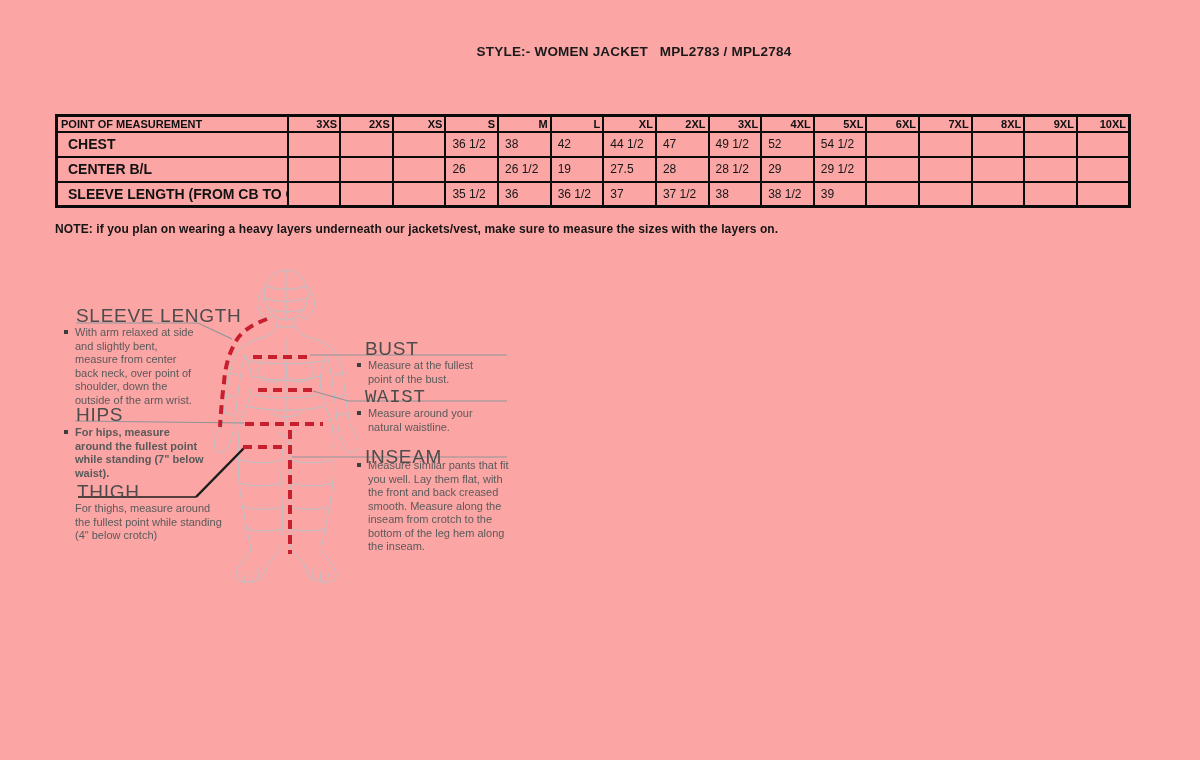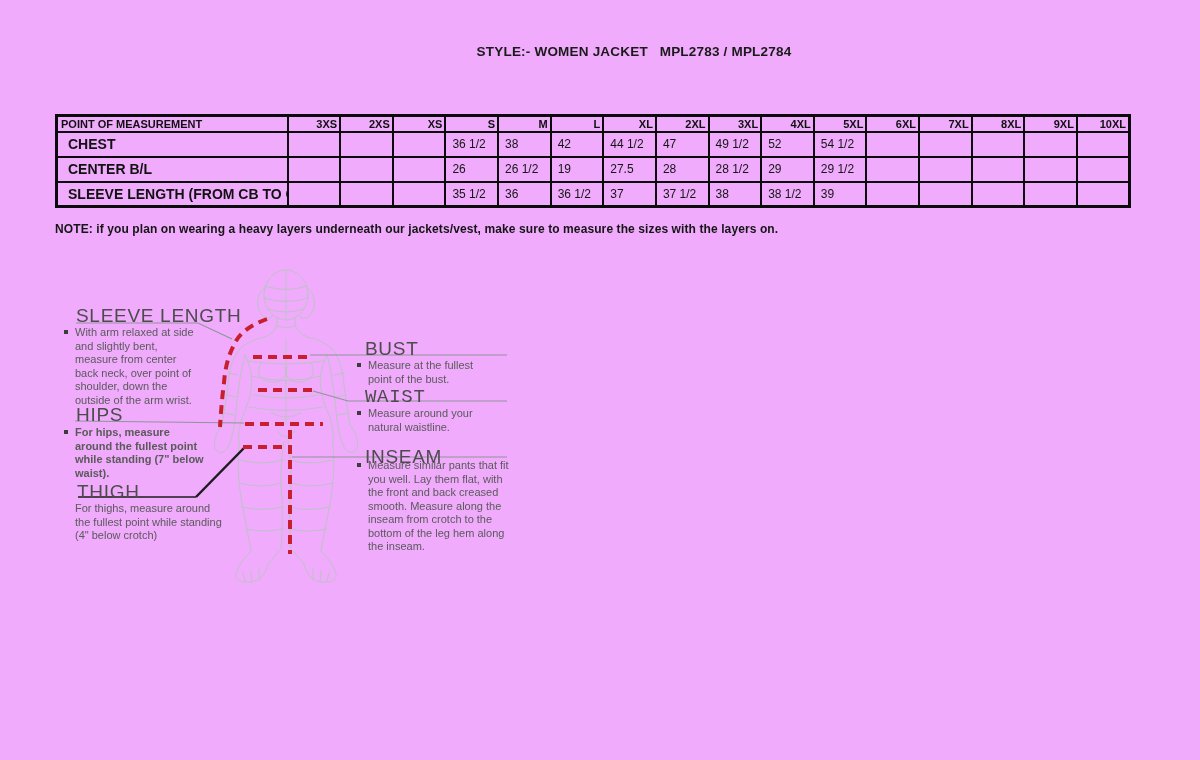--- a/index.html
+++ b/index.html
@@ -1,18 +1,18 @@
 <!DOCTYPE html>
 <html><head>
 <meta charset="utf-8">
 <style>
   * { margin:0; padding:0; box-sizing:border-box; }
   html,body { background:#ffffff; }
   .page {
-    position:relative; width:1200px; height:760px; background:#f0abfc;
+    position:relative; width:1200px; height:760px; background:#fca5a5;
     font-family:"Liberation Sans","DejaVu Sans",sans-serif; color:#111;
     overflow:hidden;
   }
   .title {
     position:absolute; top:44px; left:0; width:100%;
     text-align:center; padding-left:68px;
     font-size:13.5px; font-weight:bold; color:#1a1a1a;
     white-space:pre; letter-spacing:0.2px;
   }
   table.size-table {

